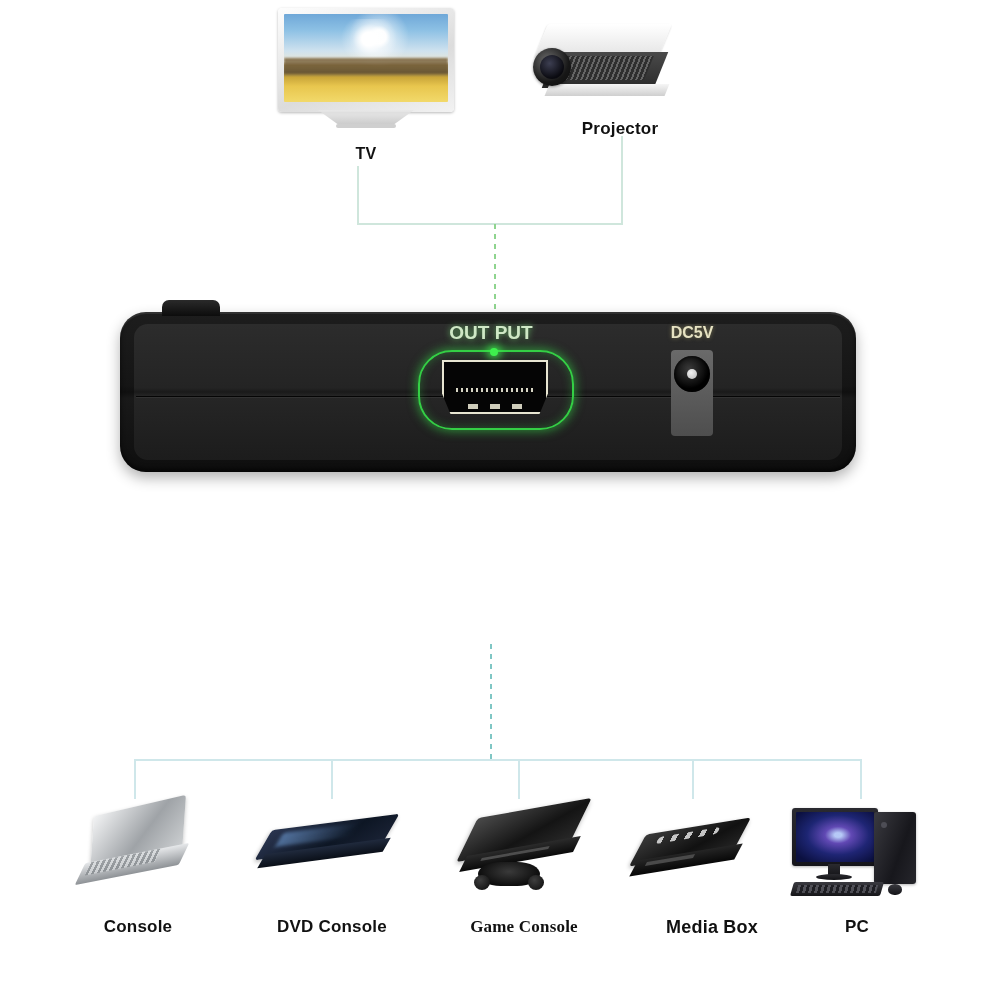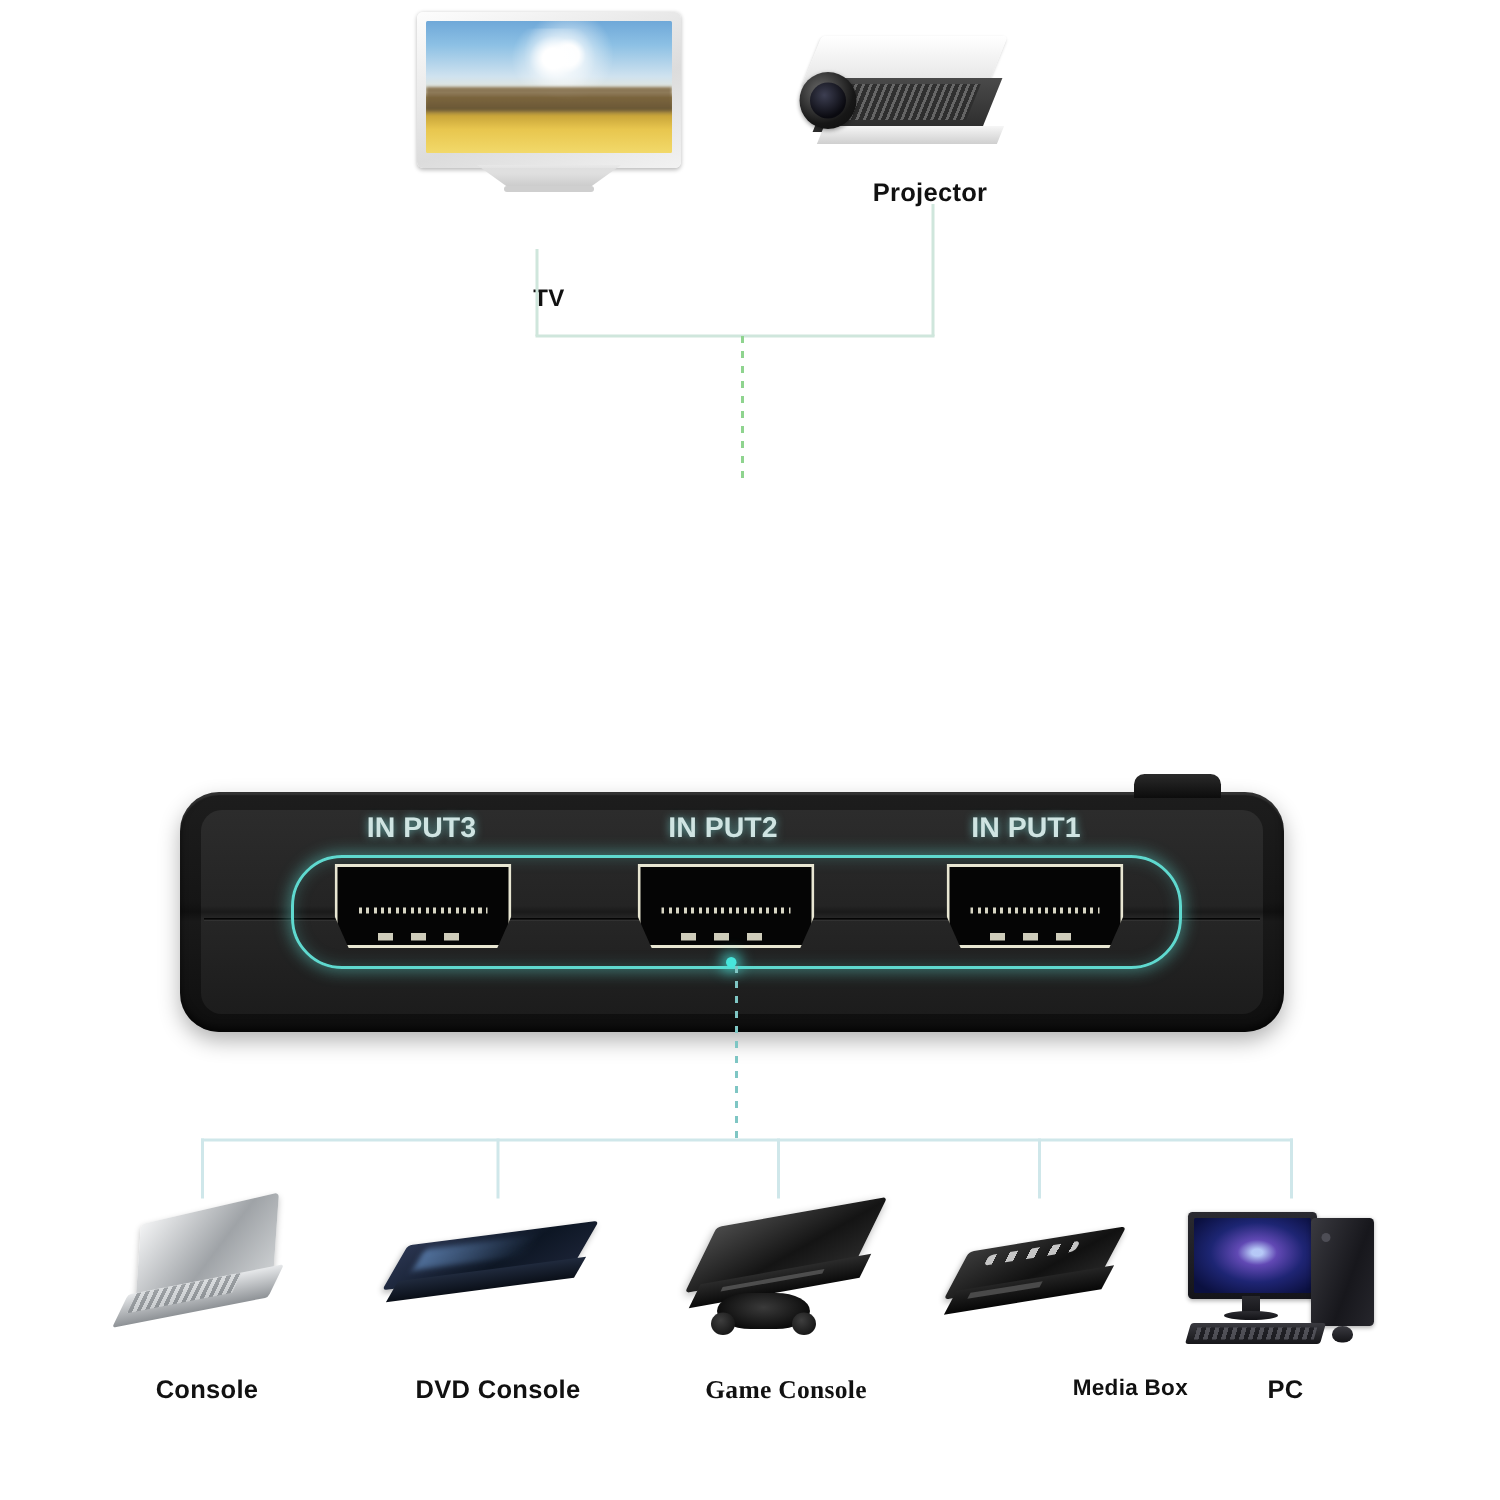--- a/index.html
+++ b/index.html
@@ -344,66 +344,57 @@
 
   <div class="dev" id="tv">
     <div class="tv-frame">
       <div class="tv-screen">
         <div class="tv-sunray"></div>
       </div>
     </div>
     <div class="tv-stand"></div>
     <div class="tv-foot"></div>
   </div>
-  <div class="lbl" style="left:306px;top:145px;width:120px;font-size:16px;margin-top:46px;">TV</div>
+  <div class="lbl" style="left:306px;top:145px;width:120px;font-size:16px;">TV</div>
 
   <div class="dev" id="projector">
     <div class="pj-top"></div>
     <div class="pj-body"></div>
     <div class="pj-vent"></div>
     <div class="pj-base"></div>
     <div class="pj-lens-outer"></div>
     <div class="pj-lens-inner"></div>
   </div>
   <div class="lbl" style="left:540px;top:119px;width:160px;font-size:17px;">Projector</div>
 
   <div class="wire-v" style="left:357px;top:166px;height:58px;"></div>
   <div class="wire-v" style="left:621px;top:136px;height:88px;"></div>
   <div class="wire-h" style="left:357px;top:223px;width:266px;"></div>
   <div class="wire-dash-green" style="left:494px;top:224px;height:98px;"></div>
 
-
-  <div class="box" style="left:120px;top:528px;width:736px;height:160px;">
-    <div class="box-tab" style="right:42px;top:-12px;"></div>
+  <div class="box" style="left:120px;top:312px;width:736px;height:160px;">
+    <div class="box-tab" style="left:42px;top:-12px;"></div>
     <div class="box-face">
       <div class="box-seam" style="top:72px;"></div>
     </div>
 
-    <div class="glow-cyan" style="left:74px;top:42px;width:590px;height:72px;"></div>
-
-    <div class="port-label cyan" style="left:106px;top:14px;width:110px;font-size:19px;text-align:center;">IN PUT3</div>
-    <div class="hdmi" style="left:103px;top:48px;width:118px;height:56px;">
+    <div class="port-label green" style="left:326px;top:10px;width:90px;font-size:19px;text-align:center;">OUT PUT</div>
+    <div class="glow-green" style="left:298px;top:38px;width:152px;height:76px;"></div>
+    <div class="led-green" style="left:370px;top:36px;"></div>
+    <div class="hdmi" style="left:322px;top:48px;width:106px;height:54px;">
       <div class="hdmi-pins"></div>
       <div class="hdmi-tabs"></div>
     </div>
 
-    <div class="port-label cyan" style="left:307px;top:14px;width:110px;font-size:19px;text-align:center;">IN PUT2</div>
-    <div class="hdmi" style="left:305px;top:48px;width:118px;height:56px;">
-      <div class="hdmi-pins"></div>
-      <div class="hdmi-tabs"></div>
-    </div>
-
-    <div class="port-label cyan" style="left:509px;top:14px;width:110px;font-size:19px;text-align:center;">IN PUT1</div>
-    <div class="hdmi" style="left:511px;top:48px;width:118px;height:56px;">
-      <div class="hdmi-pins"></div>
-      <div class="hdmi-tabs"></div>
-    </div>
-
-    <div class="led-cyan" style="left:364px;top:110px;"></div>
-  </div>
+    <div class="port-label amber" style="left:534px;top:12px;width:76px;font-size:16px;text-align:center;">DC5V</div>
+    <div class="dc-recess" style="left:551px;top:38px;width:42px;height:86px;"></div>
+    <div class="dc-jack" style="left:554px;top:44px;width:36px;height:36px;"></div>
+    <div class="dc-pin" style="left:567px;top:57px;width:10px;height:10px;"></div>
+  </div>
+
 
   <div class="wire-dash-cyan" style="left:490px;top:644px;height:116px;"></div>
   <div class="wire-h blue" style="left:134px;top:759px;width:728px;"></div>
   <div class="wire-v blue" style="left:134px;top:759px;height:40px;"></div>
   <div class="wire-v blue" style="left:331px;top:759px;height:40px;"></div>
   <div class="wire-v blue" style="left:518px;top:759px;height:40px;"></div>
   <div class="wire-v blue" style="left:692px;top:759px;height:40px;"></div>
   <div class="wire-v blue" style="left:860px;top:759px;height:40px;"></div>
 
   <div class="dev" style="left:78px;top:802px;width:118px;height:84px;">
@@ -427,21 +418,21 @@
     <div class="gc-pad"></div>
   </div>
   <div class="lbl" style="left:446px;top:917px;width:156px;font-size:17px;font-family:Liberation Serif, serif;">Game Console</div>
 
   <div class="dev" style="left:634px;top:818px;width:116px;height:62px;">
     <div class="mb-top"></div>
     <div class="mb-btns"></div>
     <div class="mb-front"></div>
     <div class="mb-slot"></div>
   </div>
-  <div class="lbl" style="left:660px;top:917px;width:132px;font-size:15px;text-align:right;">Media Box</div>
+  <div class="lbl" style="left:646px;top:917px;width:132px;font-size:18px;">Media Box</div>
 
   <div class="dev" style="left:786px;top:804px;width:138px;height:96px;">
     <div class="pc-mon">
       <div class="pc-screen"></div>
     </div>
     <div class="pc-neck"></div>
     <div class="pc-foot"></div>
     <div class="pc-tower"></div>
     <div class="pc-kb"></div>
     <div class="pc-mouse"></div>

